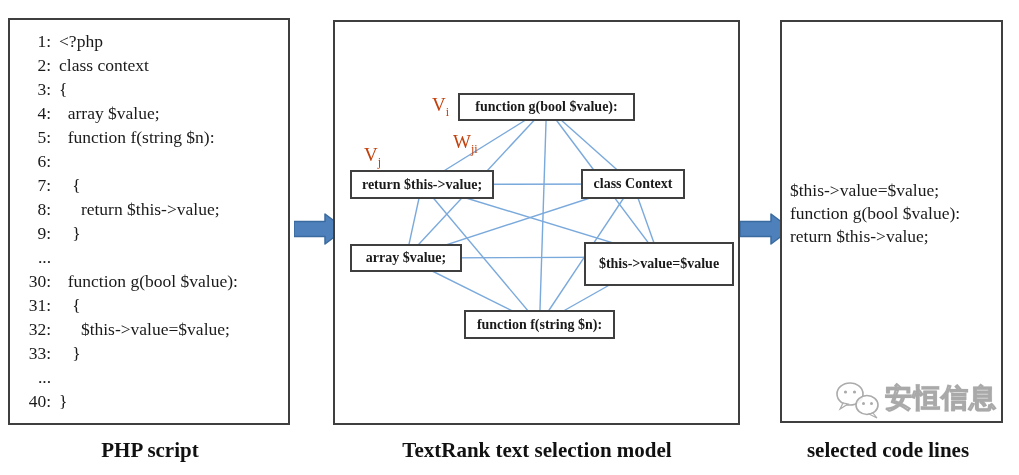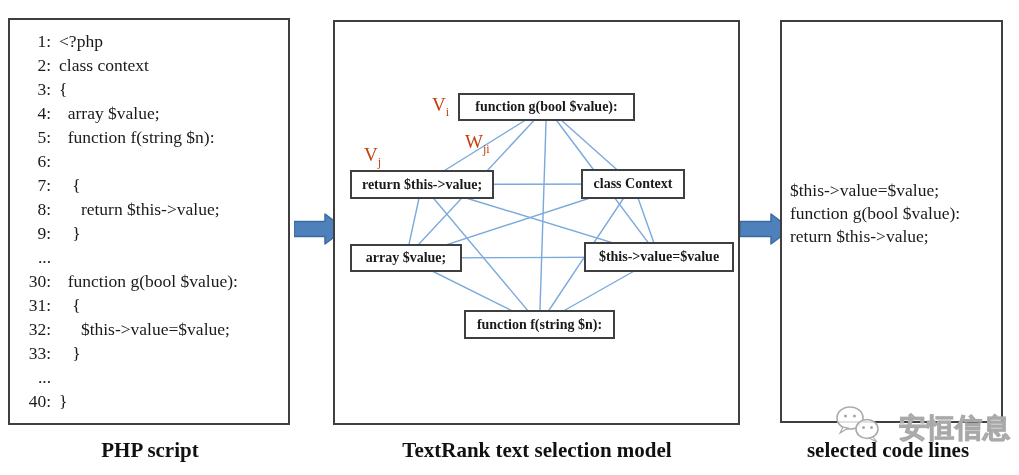--- a/index.html
+++ b/index.html
@@ -60,22 +60,22 @@
   .caption.c-left   { left:150px; }
   .caption.c-middle { left:537px; }
   .caption.c-right  { left:888px; }
 
   
   .block-arrow { position:absolute; width:52px; height:32px; }
   .block-arrow svg { display:block; width:100%; height:100%; }
 
   
   .watermark {
-    position:absolute; left:833px; top:404px;
-    display:flex; align-items:flex-end; gap:14px;
+    position:absolute; left:833px; top:380px;
+    display:flex; align-items:flex-start; gap:0;
     z-index:5;
   }
   .watermark .wm-text {
     font-family:"Liberation Sans", sans-serif;
     font-size:27px; font-weight:bold; letter-spacing:1px;
     color:#ffffff;
     -webkit-text-stroke:1px #a9a9a9;
     text-shadow:0 0 1px #b5b5b5, 0 0 1px #b5b5b5;
     white-space:nowrap;
   }
@@ -136,30 +136,30 @@
       </div>
     <div class="graph-node" style="left:15px;  top:148px; width:144px; height:29px;">
         <span>return $this-&gt;value;</span>
       </div>
     <div class="graph-node" style="left:246px; top:147px; width:104px; height:30px;">
         <span>class Context</span>
       </div>
     <div class="graph-node" style="left:15px;  top:222px; width:112px; height:28px;">
         <span>array $value;</span>
       </div>
-    <div class="graph-node" style="left:249px; top:220px; width:150px; height:30px;">
+    <div class="graph-node" style="left:249px; top:220px; width:150px; height:44px;">
         <span>$this-&gt;value=$value</span>
       </div>
     <div class="graph-node" style="left:129px; top:288px; width:151px; height:29px;">
         <span>function f(string $n):</span>
       </div>
 
     <span class="vlabel" style="left:97px;  top:73px;"><span>V</span><sub>i</sub></span>
     <span class="vlabel" style="left:29px;  top:123px;"><span>V</span><sub>j</sub></span>
-    <span class="vlabel" style="left:130px; top:110px;"><span>W</span><sub>ji</sub></span>
+    <span class="vlabel" style="left:118px; top:110px;"><span>W</span><sub>ji</sub></span>
   </div>
 
   <div class="block-arrow" style="left:740px; top:213px;">
     <svg viewBox="0 0 52 32">
         <polygon points="0,8.5 31,8.5 31,1 51,16 31,31 31,23.5 0,23.5" fill="#4e81bc" stroke="#3a6a9e" stroke-width="1.5" stroke-linejoin="round"></polygon>
       </svg>
   </div>
 
   <div class="panel right">
     <div class="selected-code">

